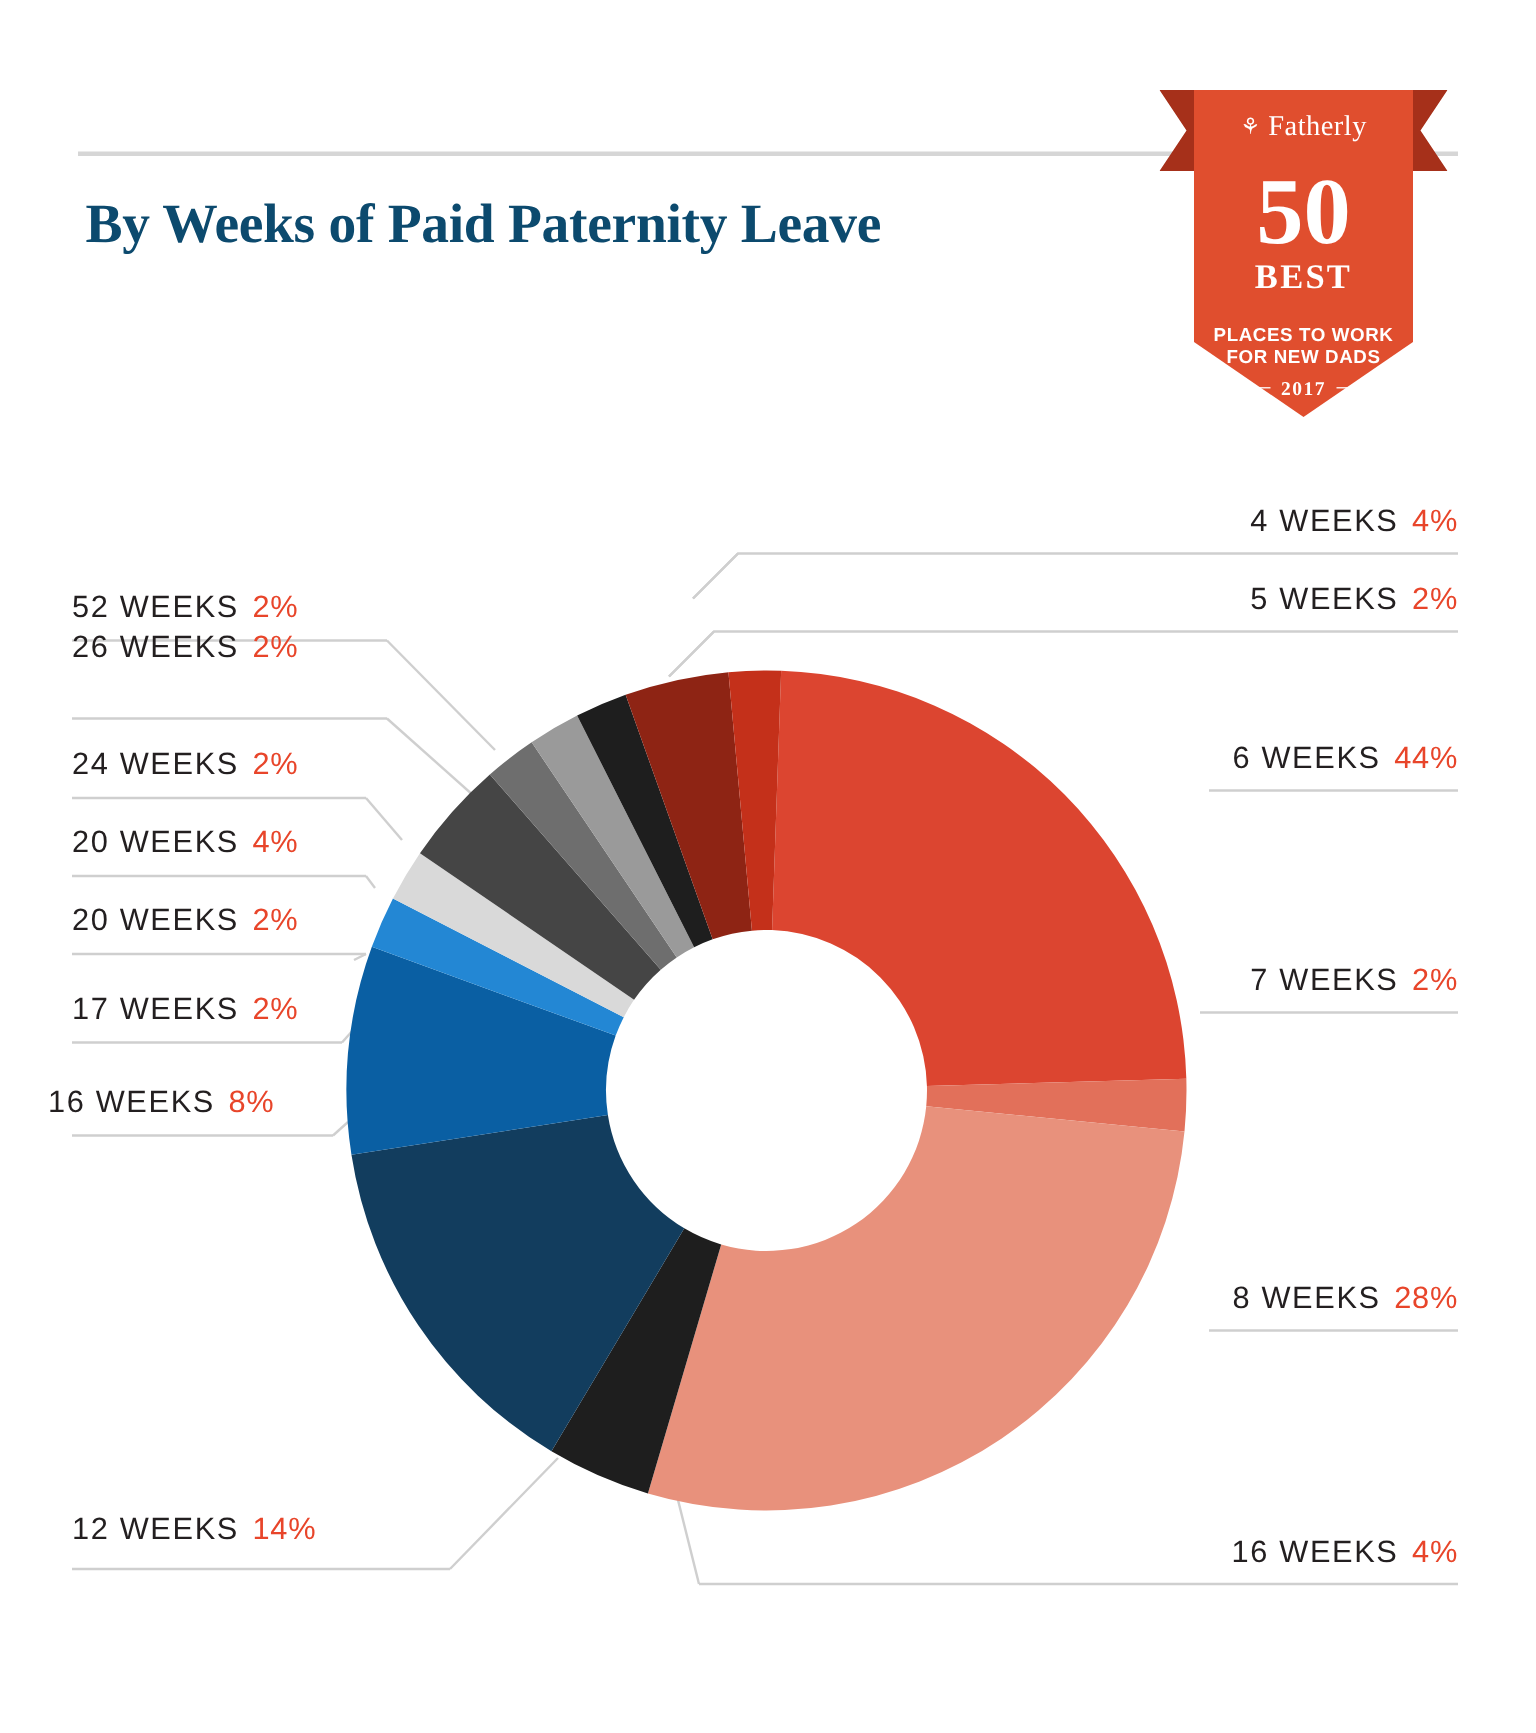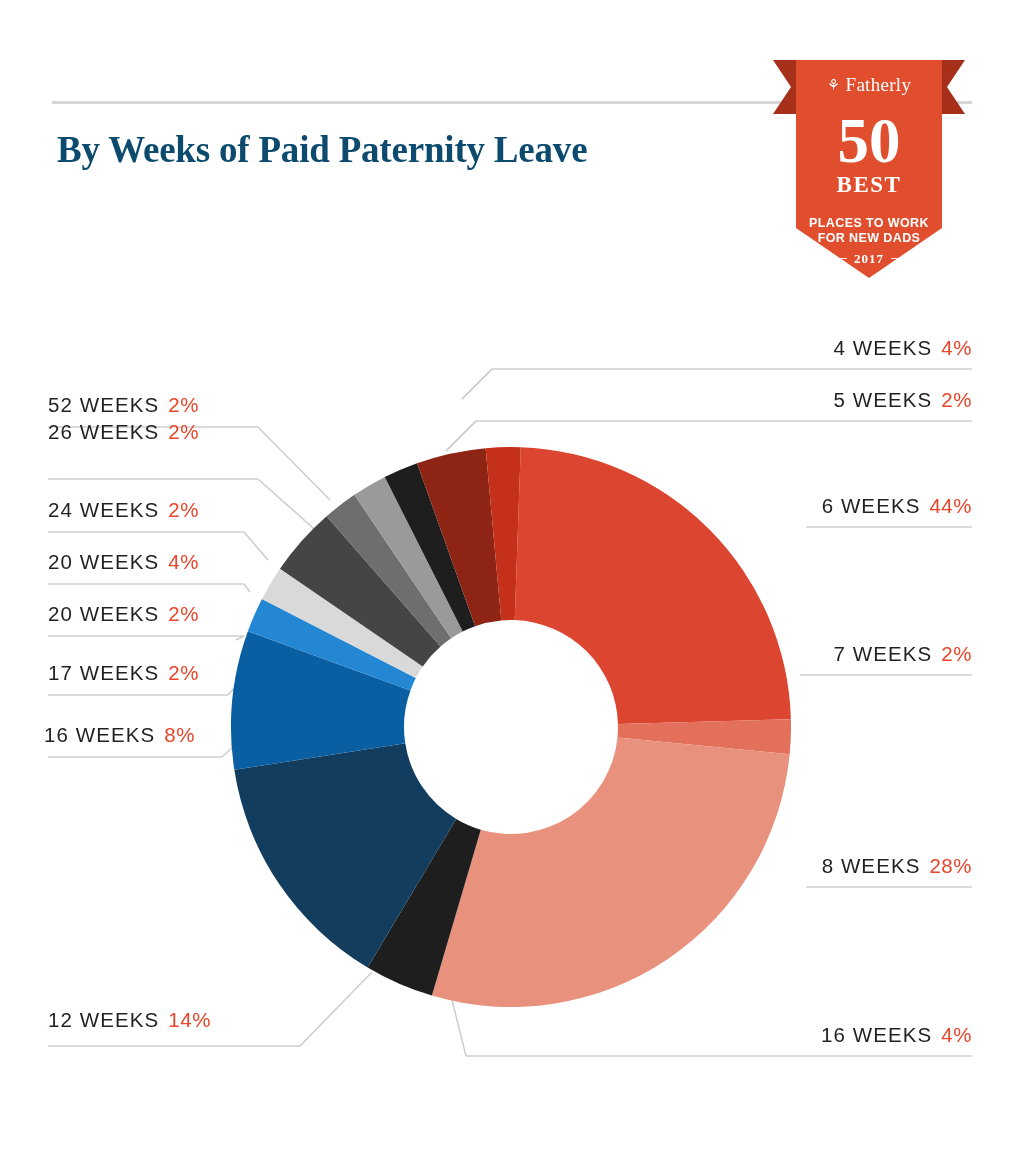--- a/index.html
+++ b/index.html
@@ -227,15 +227,15 @@
     <div class="lbl right" style="top: 494px; right: 52px;"><span>6 WEEKS</span><span class="pct">44%</span></div>
     <div class="lbl right" style="top: 642px; right: 52px;"><span>7 WEEKS</span><span class="pct">2%</span></div>
     <div class="lbl right" style="top: 854px; right: 52px;"><span>8 WEEKS</span><span class="pct">28%</span></div>
     <div class="lbl right" style="top: 1023px; right: 52px;"><span>16 WEEKS</span><span class="pct">4%</span></div>
     <div class="lbl left" style="top: 393px; left: 48px;"><span>52 WEEKS</span><span class="pct">2%</span></div>
     <div class="lbl left" style="top: 420px; left: 48px;"><span>26 WEEKS</span><span class="pct">2%</span></div>
     <div class="lbl left" style="top: 498px; left: 48px;"><span>24 WEEKS</span><span class="pct">2%</span></div>
     <div class="lbl left" style="top: 550px; left: 48px;"><span>20 WEEKS</span><span class="pct">4%</span></div>
     <div class="lbl left" style="top: 602px; left: 48px;"><span>20 WEEKS</span><span class="pct">2%</span></div>
     <div class="lbl left" style="top: 661px; left: 48px; text-align: center;"><span>17 WEEKS</span><span class="pct">2%</span></div>
-    <div class="lbl left" style="top: 723px; left: 44px; text-align: right;"><span>16 WEEKS</span><span class="pct">8%</span></div>
+    <div class="lbl left" style="top: 723px; left: 32px; text-align: right;"><span>16 WEEKS</span><span class="pct">8%</span></div>
     <div class="lbl left" style="top: 1008px; left: 48px;"><span>12 WEEKS</span><span class="pct">14%</span></div>
   </div>
 
 </body></html>

